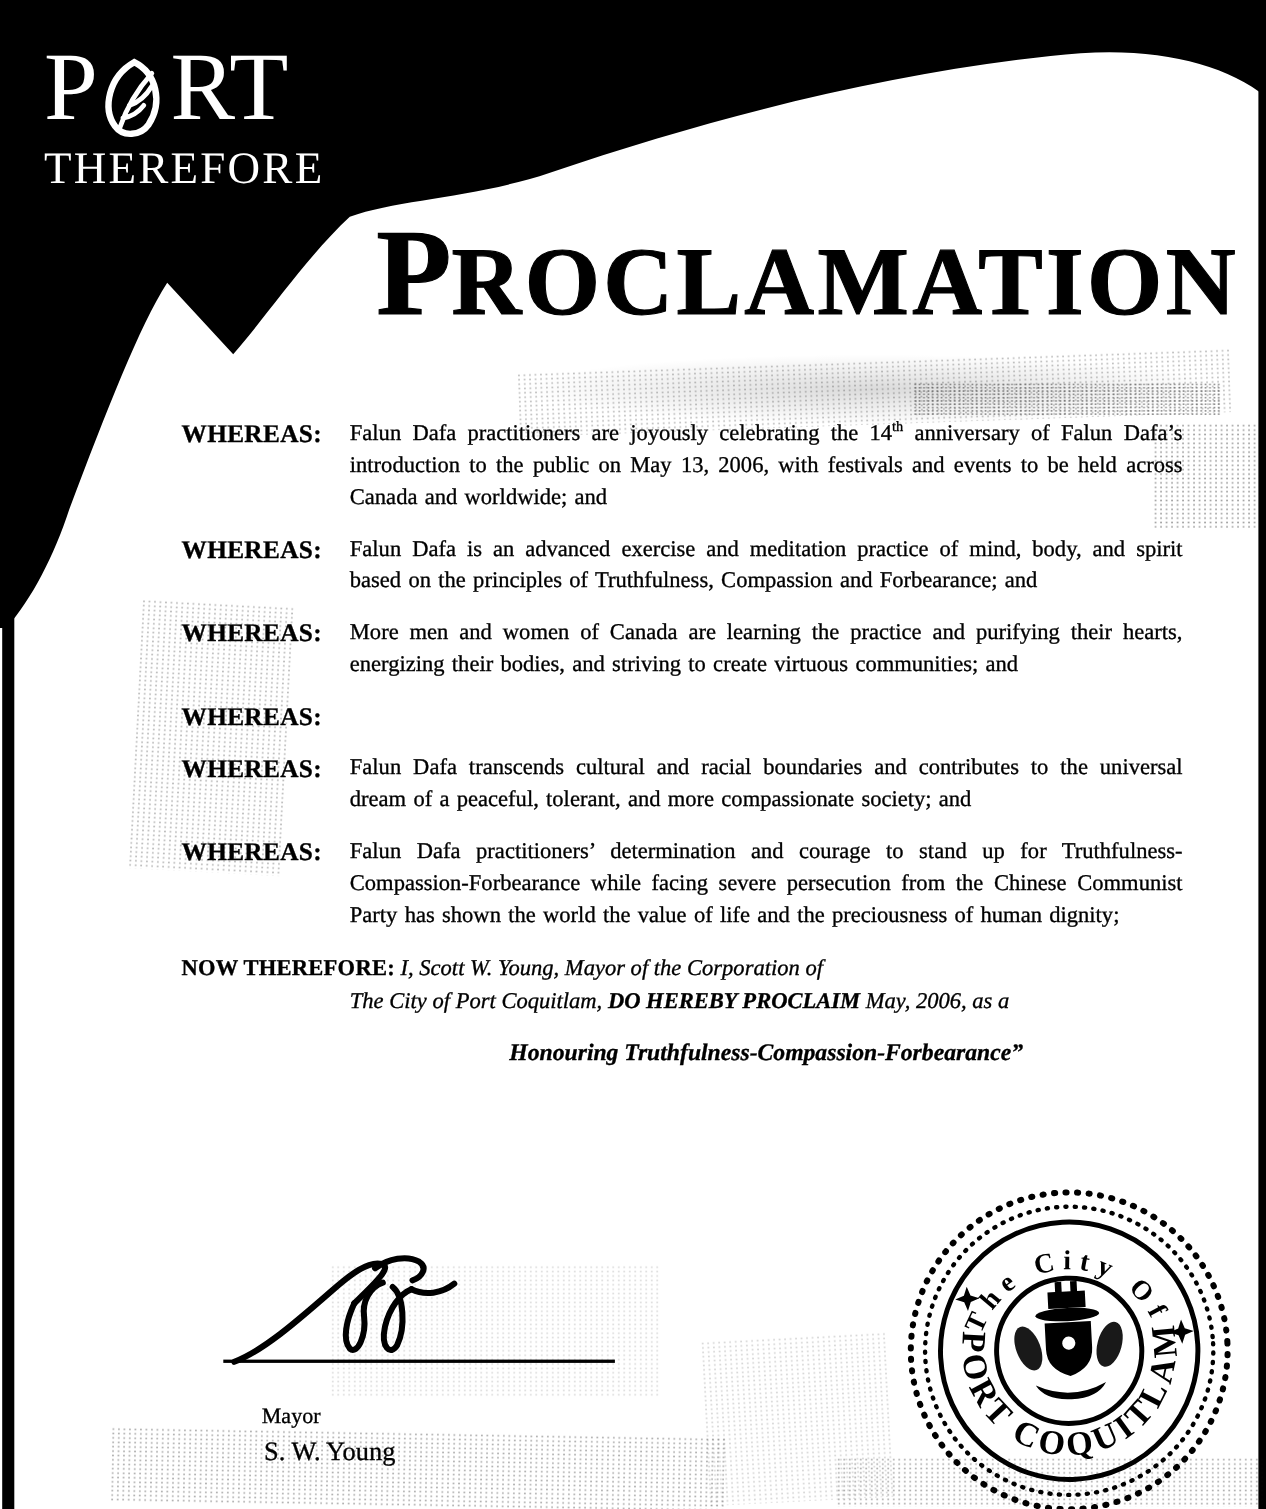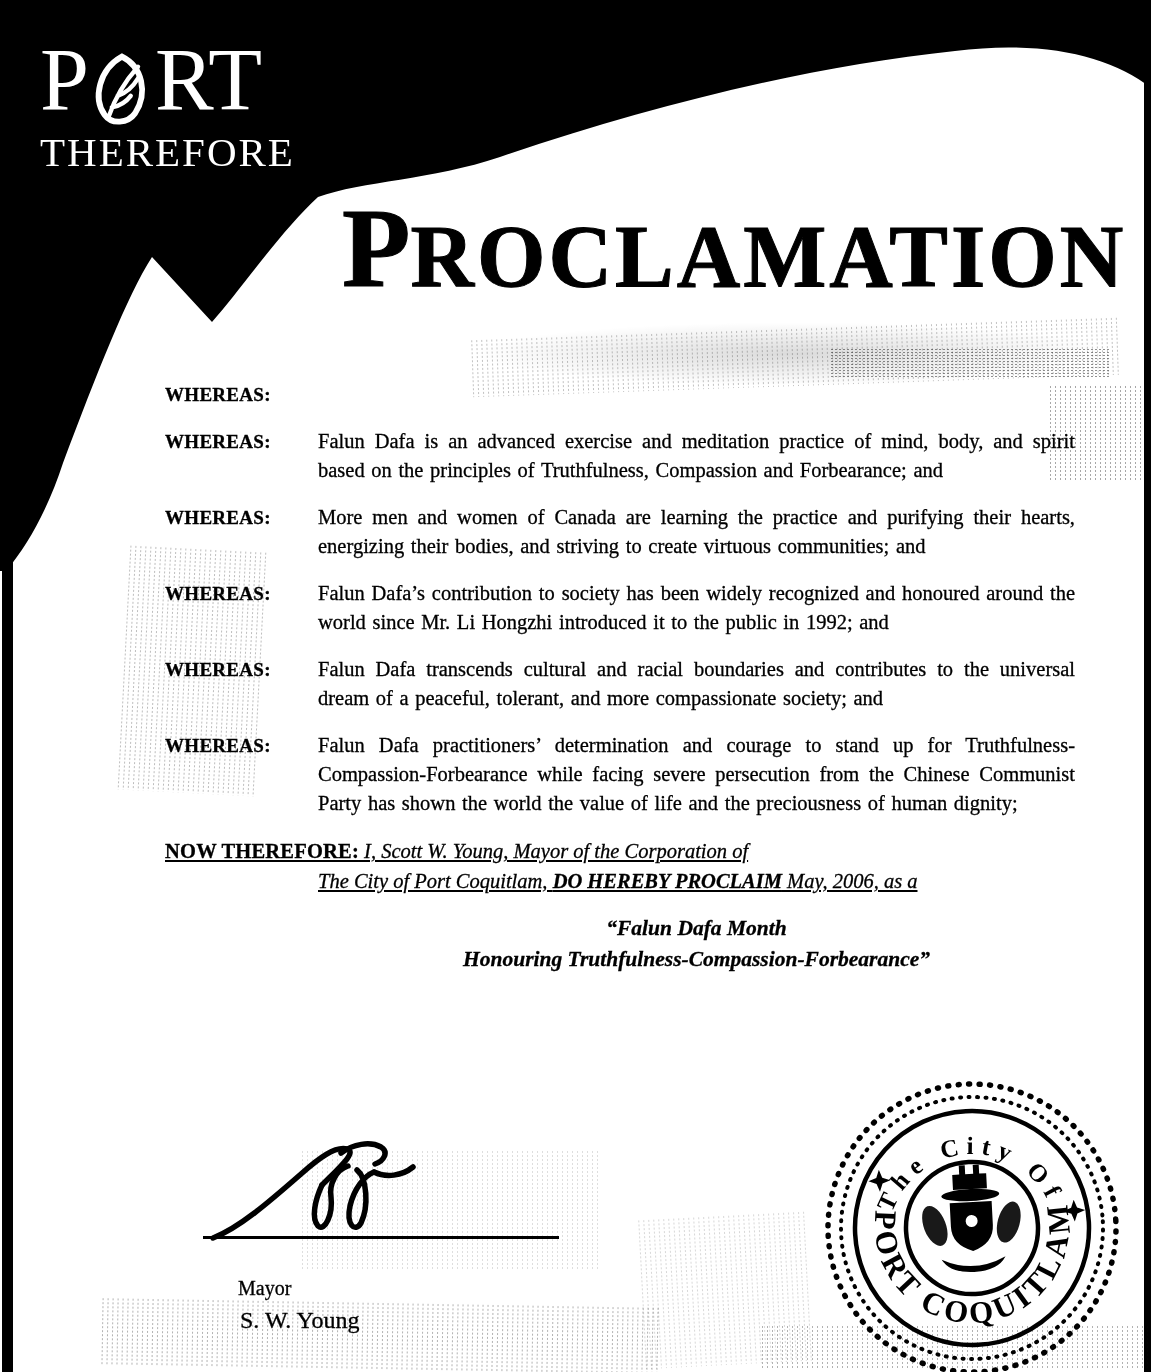--- a/index.html
+++ b/index.html
@@ -28,24 +28,24 @@
          -webkit-text-stroke:1px #000;}
   .title-initial{font-size:112px;font-weight:bold;line-height:1;}
   .title-rest{font-size:88px;font-weight:bold;letter-spacing:3px;text-align:center;}
   
   .content{
     position:absolute;left:165px;top:380px;width:910px;
     font-size:20.5px;line-height:29px;
     -webkit-text-stroke:0.3px #000;
   }
   .wr-row{display:flex;margin-bottom:18px;}
-  .wr-label{width:153px;flex:none;font-weight:bold;font-size:19px;letter-spacing:0.3px;font-family:Liberation Serif, serif;}
+  .wr-label{width:153px;flex:none;font-weight:bold;font-size:23px;letter-spacing:0.3px;font-family:Liberation Serif, serif;}
   .wr-text{flex:1;text-align:justify;word-spacing:1.5px;}
   .wr-text sup{font-size:13px;line-height:0;}
-  .therefore{padding-left:153px;text-indent:-153px;line-height:30px;text-decoration:underline;}
+  .therefore{padding-left:153px;text-indent:-153px;line-height:30px;}
   .therefore .nt-label{font-weight:bold;letter-spacing:0.2px;}
   .therefore .it{font-style:italic;}
   .therefore .bold-it{font-style:italic;font-weight:bold;}
   .quote{margin-top:17px;margin-left:153px;text-align:center;
          font-weight:bold;font-style:italic;font-size:21.5px;line-height:31px;}
   
   .sig-svg{position:absolute;left:205px;top:1140px;}
   .sig-line{position:absolute;left:203px;top:1236px;width:356px;height:3px;background:#000;}
   .sig-name{position:absolute;left:240px;top:1307px;font-size:24px;-webkit-text-stroke:0.3px #000;}
   .sig-role{position:absolute;left:238px;top:1277px;font-size:20px;-webkit-text-stroke:0.3px #000;}
@@ -95,54 +95,53 @@
   </div>
 
   <div class="title">
     <span class="title-initial">P</span><span class="title-rest">ROCLAMATION</span>
   </div>
 
   <div class="content">
 
     <div class="wr-row">
       <div class="wr-label">WHEREAS:</div>
+      <div class="wr-text"><span>Falun Dafa practitioners are joyously celebrating the 14</span><sup>th</sup><span> anniversary of Falun Dafa’s introduction to the public on May 13, 2006, with festivals and events to be held across Canada and worldwide; and</span></div>
     </div>
 
     <div class="wr-row">
       <div class="wr-label">WHEREAS:</div>
       <div class="wr-text">Falun Dafa is an advanced exercise and meditation practice of mind, body, and spirit based on the principles of Truthfulness, Compassion and Forbearance; and</div>
     </div>
 
     <div class="wr-row">
       <div class="wr-label">WHEREAS:</div>
       <div class="wr-text">More men and women of Canada are learning the practice and purifying their hearts, energizing their bodies, and striving to create virtuous communities; and</div>
     </div>
 
     <div class="wr-row">
       <div class="wr-label">WHEREAS:</div>
-      <div class="wr-text">Falun Dafa’s contribution to society has been widely recognized and honoured around the world since Mr. Li Hongzhi introduced it to the public in 1992; and</div>
     </div>
 
     <div class="wr-row">
       <div class="wr-label">WHEREAS:</div>
       <div class="wr-text">Falun Dafa transcends cultural and racial boundaries and contributes to the universal dream of a peaceful, tolerant, and more compassionate society; and</div>
     </div>
 
     <div class="wr-row">
       <div class="wr-label">WHEREAS:</div>
       <div class="wr-text">Falun Dafa practitioners’ determination and courage to stand up for Truthfulness-Compassion-Forbearance while facing severe persecution from the Chinese Communist Party has shown the world the value of life and the preciousness of human dignity;</div>
     </div>
 
     <div class="therefore">
       <span class="nt-label">NOW THEREFORE:</span><span class="it"> I, Scott W. Young, Mayor of the Corporation of</span><br>
       <span class="it">The City of Port Coquitlam, </span><span class="bold-it">DO HEREBY PROCLAIM</span><span class="it"> May, 2006, as a</span>
     </div>
 
     <div class="quote">
-      <div>“Falun Dafa Month</div>
       <div>Honouring Truthfulness-Compassion-Forbearance”</div>
     </div>
 
   </div>
 
   <svg class="sig-svg" width="230" height="110" viewBox="0 0 230 110">
     <g fill="none" stroke="#000" stroke-width="5.5" stroke-linecap="round">
       <path d="M8 98 C34 88 64 62 96 34 C114 18 130 6 142 9 C152 12 136 26 117 45"></path>
       <path d="M117 45 C110 60 106 78 113 86 C120 92 128 74 126 57 C124 44 131 30 143 26"></path>
       <path d="M152 30 C162 38 164 66 156 83 C150 93 141 85 145 66 C149 49 159 36 169 32"></path>

